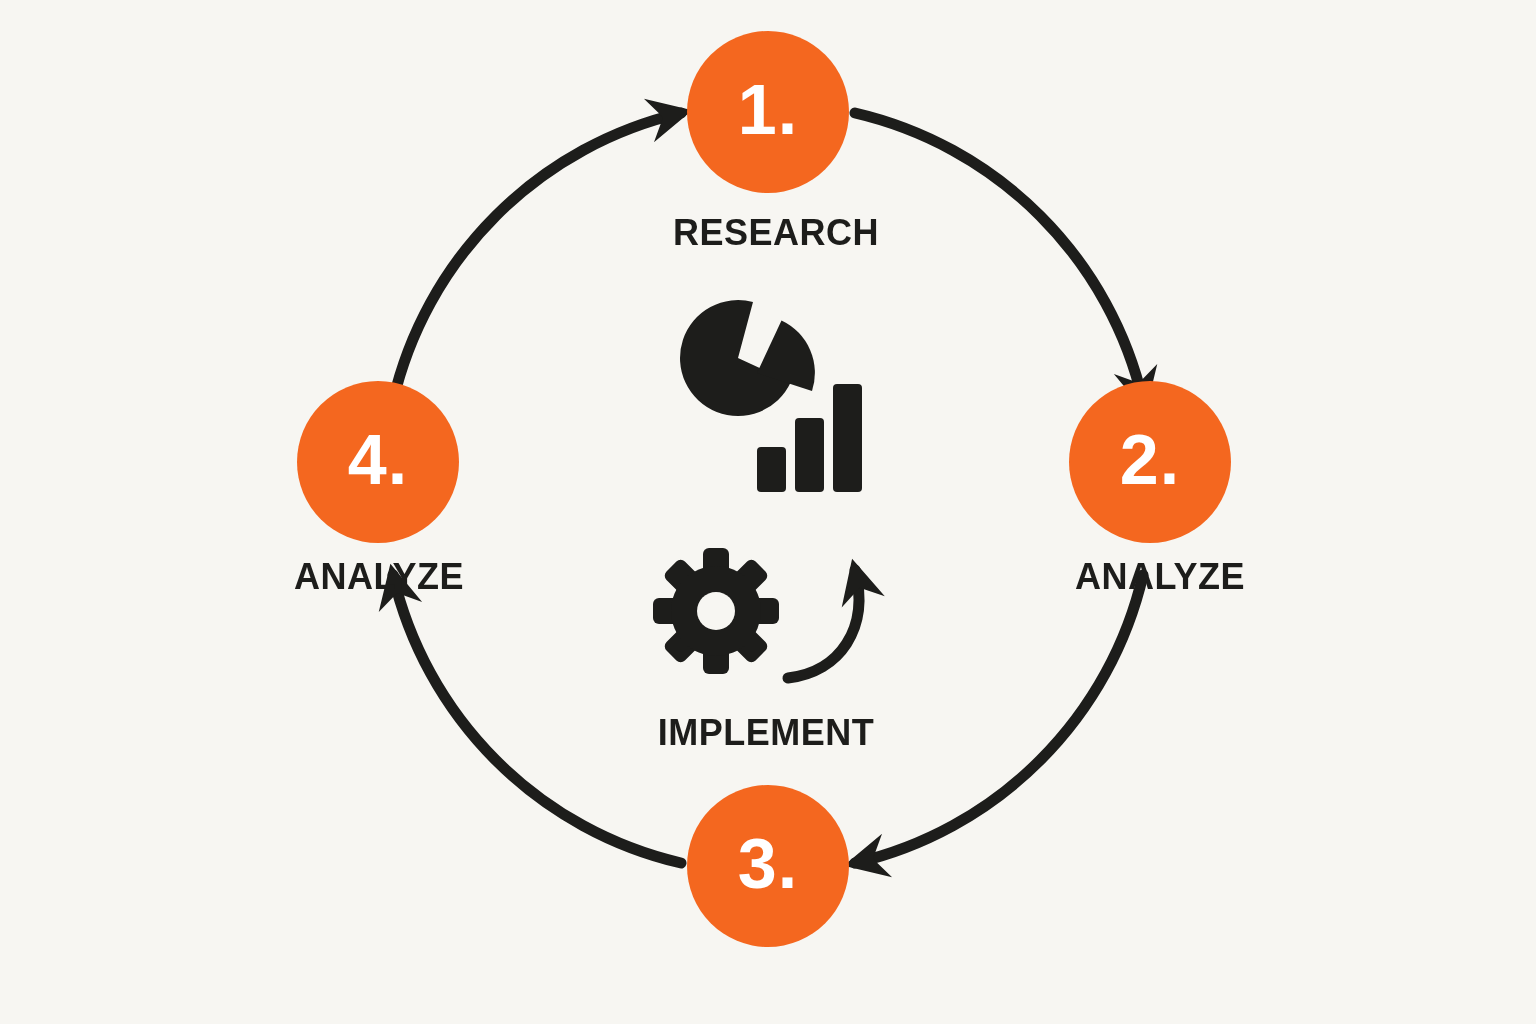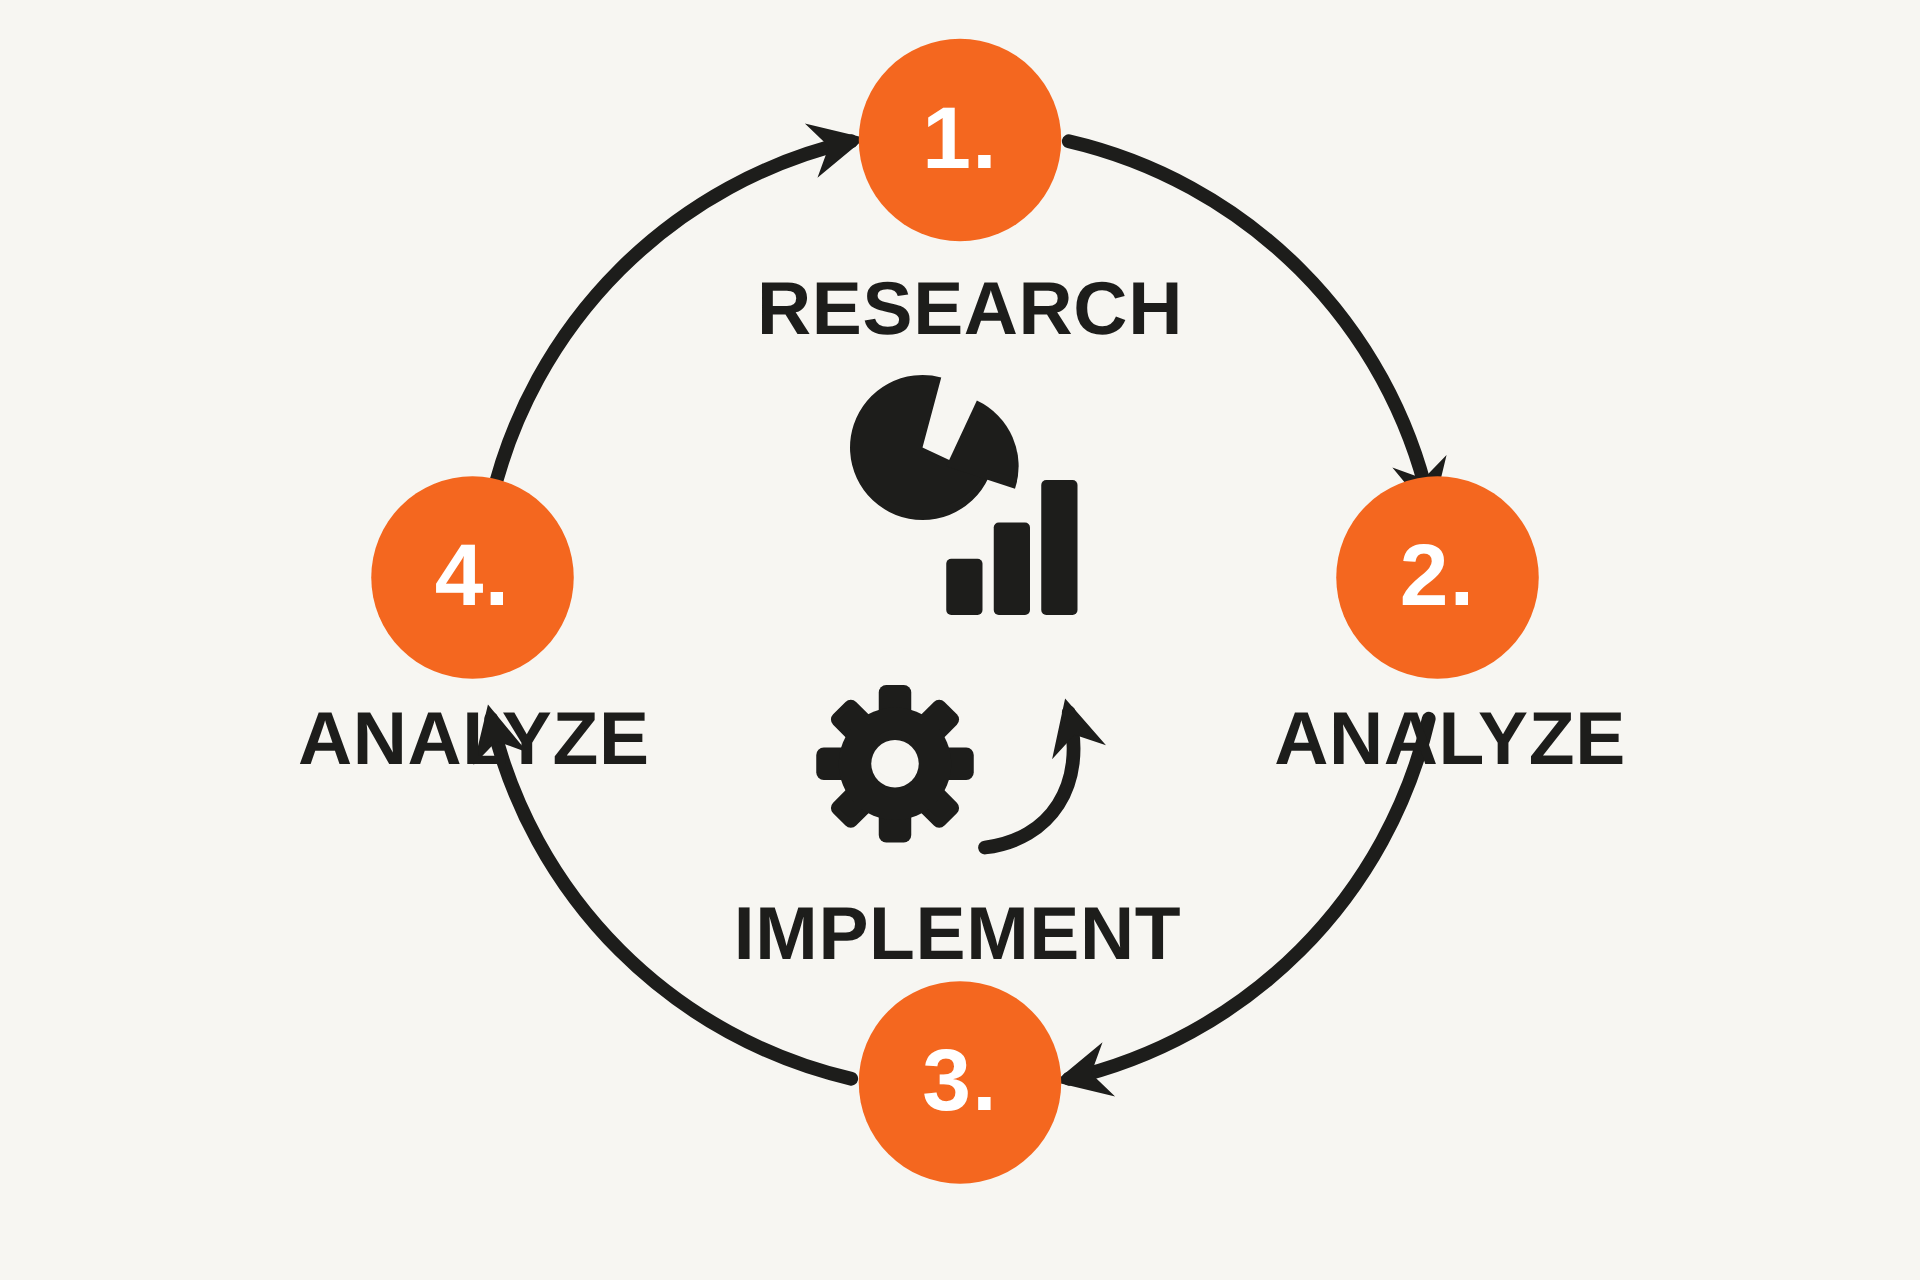--- a/index.html
+++ b/index.html
@@ -40,21 +40,21 @@
   }
   .node-1 { left: 687px; top: 31px; }
   .node-2 { left: 1069px; top: 381px; }
   .node-3 { left: 687px; top: 785px; }
   .node-4 { left: 297px; top: 381px; }
 
   .step-label {
     position: absolute;
     transform: translateX(-50%);
     color: #1d1d1b;
-    font-size: 60px;
+    font-size: 36px;
     font-weight: bold;
     letter-spacing: 0.5px;
     white-space: nowrap;
   }
   .label-1 { left: 776px; top: 212px; }
   .label-2 { left: 1160px; top: 556px; }
   .label-3 { left: 766px; top: 712px; }
   .label-4 { left: 379px; top: 556px; }
 </style>
 </head>

